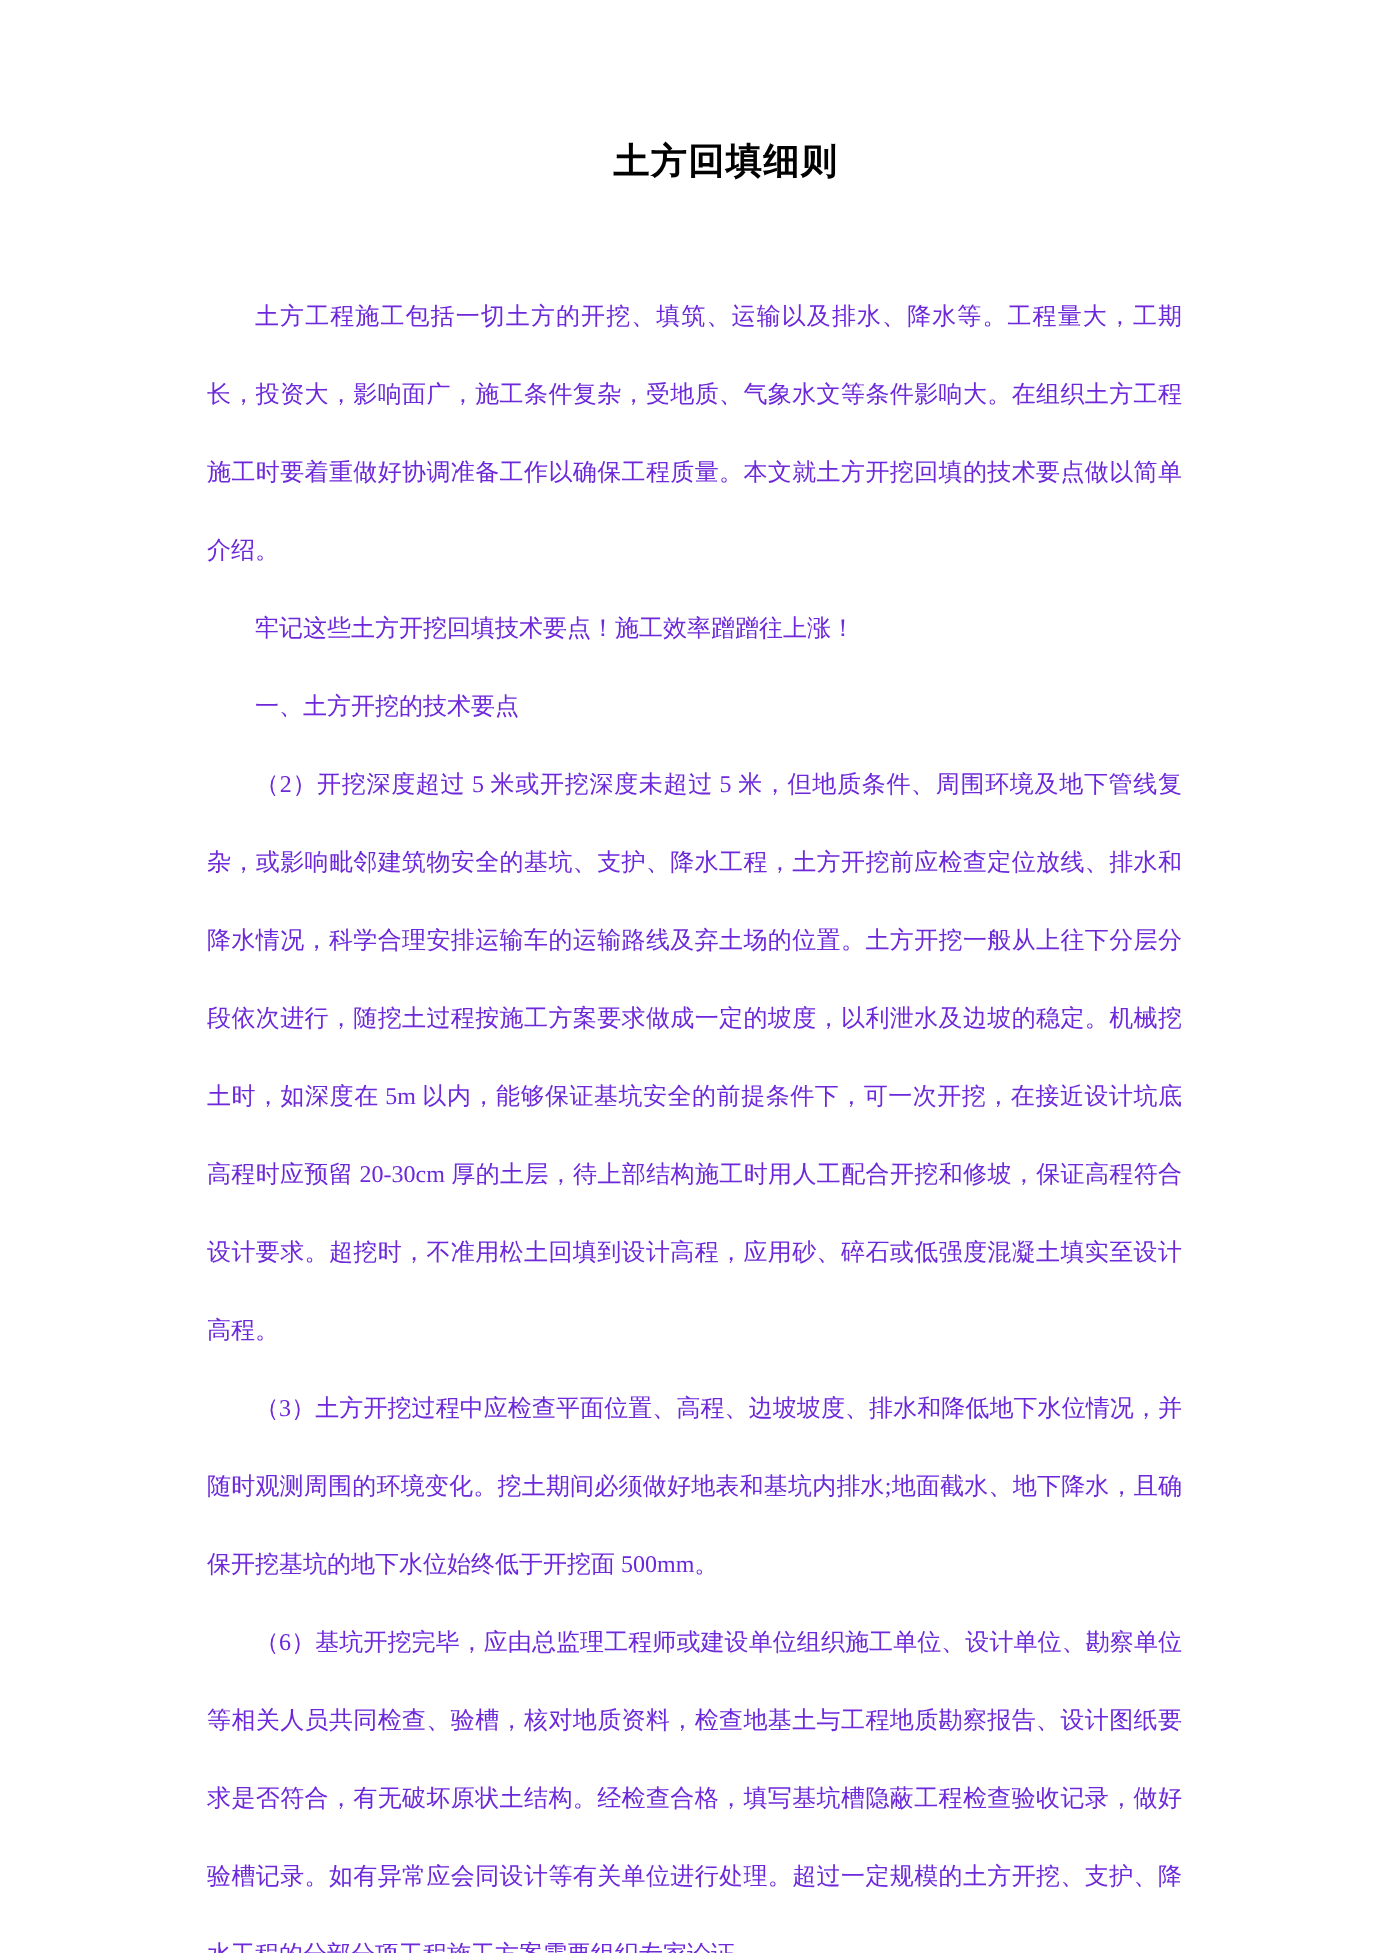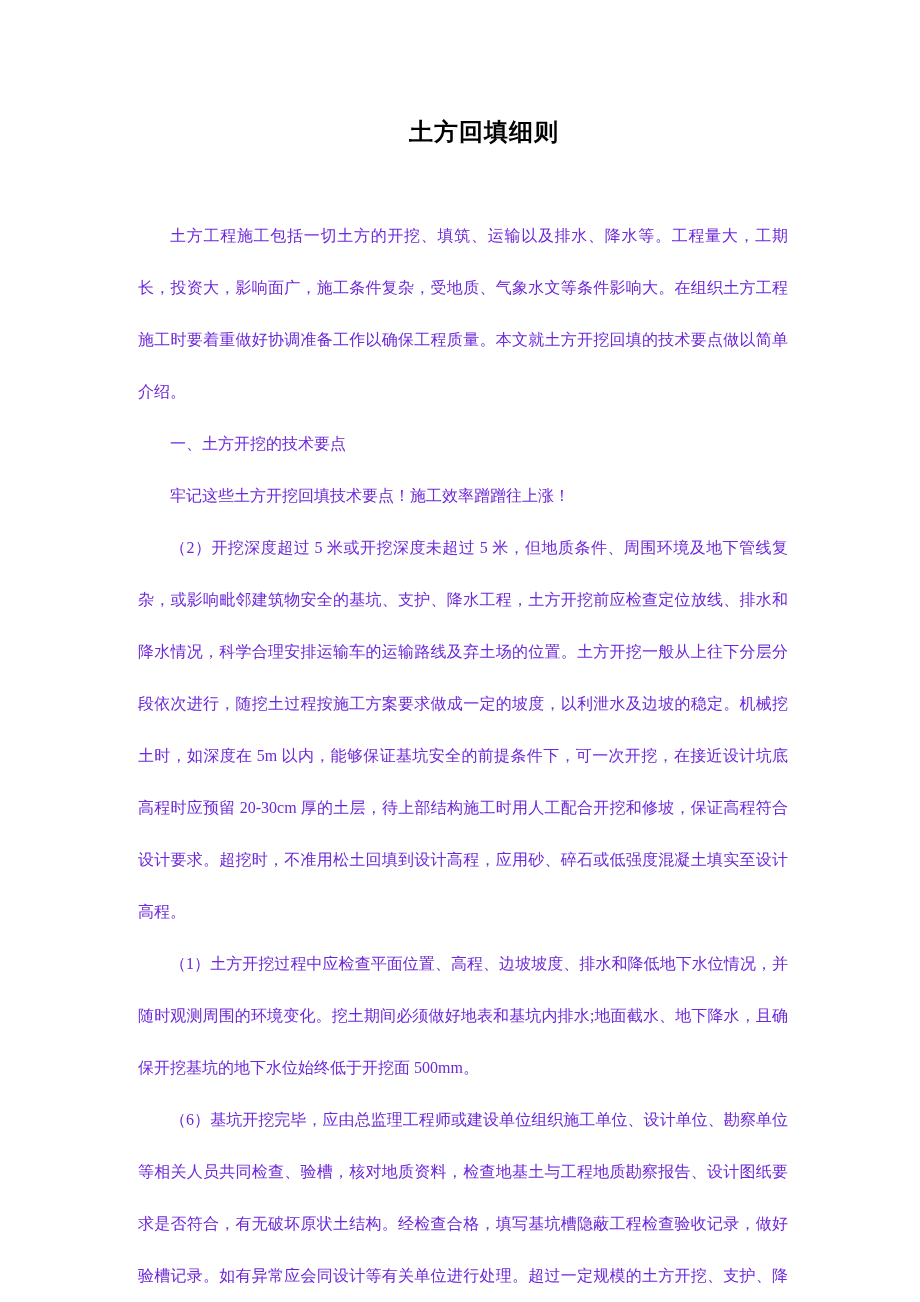--- a/index.html
+++ b/index.html
@@ -12,21 +12,21 @@
       width: 920px;
       height: 1302px;
       background: #ffffff;
       color: #000000;
       font-family: "Liberation Serif", "DejaVu Serif", serif;
       overflow: hidden;
       box-sizing: border-box;
     }
     .doc-title {
       margin: 0;
-      padding-top: 112px;
+      padding-top: 88px;
       font-size: 24px;
       line-height: 40px;
       font-weight: bold;
       text-align: center;
       text-indent: 2em;
       letter-spacing: 1px;
       color: #000000;
     }
     .doc-body {
       box-sizing: content-box;
@@ -45,19 +45,19 @@
     }
   </style>
 </head>
 <body>
 
 <div class="page">
   <h1 class="doc-title">土方回填细则</h1>
 
   <div class="doc-body">
     <p class="para">土方工程施工包括一切土方的开挖、填筑、运输以及排水、降水等。工程量大，工期长，投资大，影响面广，施工条件复杂，受地质、气象水文等条件影响大。在组织土方工程施工时要着重做好协调准备工作以确保工程质量。本文就土方开挖回填的技术要点做以简单介绍。</p>
+    <p class="para">牢记这些土方开挖回填技术要点！施工效率蹭蹭往上涨！</p>
     <p class="para">一、土方开挖的技术要点</p>
-    <p class="para">牢记这些土方开挖回填技术要点！施工效率蹭蹭往上涨！</p>
     <p class="para">（2）开挖深度超过 5 米或开挖深度未超过 5 米，但地质条件、周围环境及地下管线复杂，或影响毗邻建筑物安全的基坑、支护、降水工程，土方开挖前应检查定位放线、排水和降水情况，科学合理安排运输车的运输路线及弃土场的位置。土方开挖一般从上往下分层分段依次进行，随挖土过程按施工方案要求做成一定的坡度，以利泄水及边坡的稳定。机械挖土时，如深度在 5m 以内，能够保证基坑安全的前提条件下，可一次开挖，在接近设计坑底高程时应预留 20-30cm 厚的土层，待上部结构施工时用人工配合开挖和修坡，保证高程符合设计要求。超挖时，不准用松土回填到设计高程，应用砂、碎石或低强度混凝土填实至设计高程。</p>
-    <p class="para">（1）土方开挖过程中应检查平面位置、高程、边坡坡度、排水和降低地下水位情况，并随时观测周围的环境变化。挖土期间必须做好地表和基坑内排水;地面截水、地下降水，且确保开挖基坑的地下水位始终低于开挖面 500mm。</p>
+    <p class="para">（3）土方开挖过程中应检查平面位置、高程、边坡坡度、排水和降低地下水位情况，并随时观测周围的环境变化。挖土期间必须做好地表和基坑内排水;地面截水、地下降水，且确保开挖基坑的地下水位始终低于开挖面 500mm。</p>
     <p class="para">（6）基坑开挖完毕，应由总监理工程师或建设单位组织施工单位、设计单位、勘察单位等相关人员共同检查、验槽，核对地质资料，检查地基土与工程地质勘察报告、设计图纸要求是否符合，有无破坏原状土结构。经检查合格，填写基坑槽隐蔽工程检查验收记录，做好验槽记录。如有异常应会同设计等有关单位进行处理。超过一定规模的土方开挖、支护、降水工程的分部分项工程施工方案需要组织专家论证。</p>
   </div>
 </div>
 
 </body></html>

